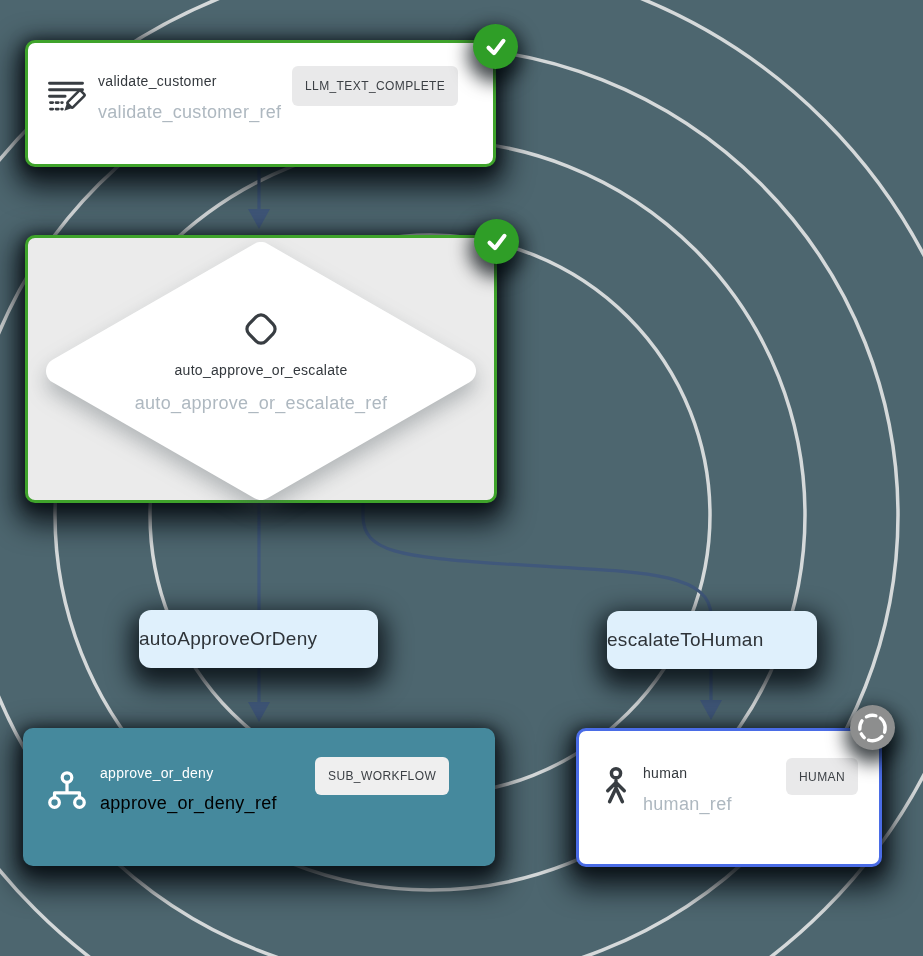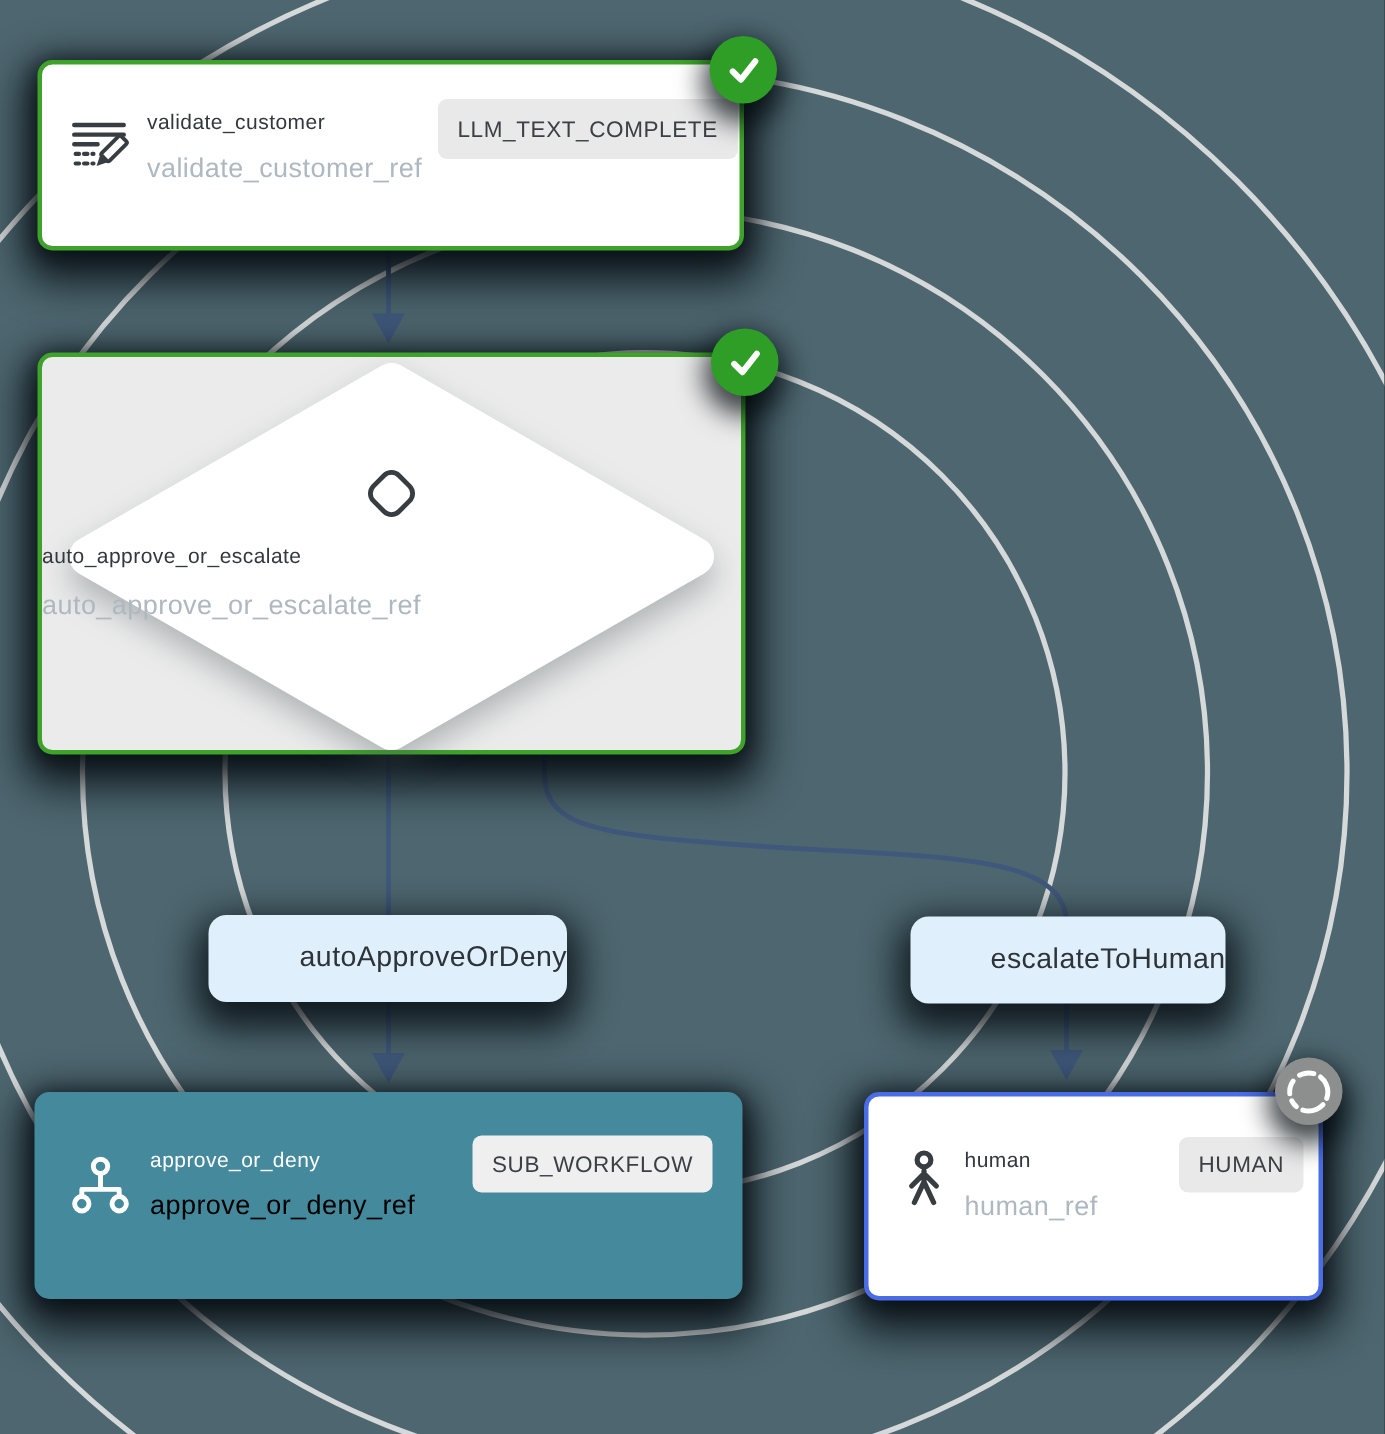--- a/index.html
+++ b/index.html
@@ -17,31 +17,31 @@
   .edge-line{fill:none;stroke:var(--edge);stroke-width:3.2;stroke-linecap:round}
   .edge-head{fill:var(--edge);stroke:none}
 
   .card{position:absolute;border-radius:10px;
         box-shadow:0 12px 28px 9px rgba(2,8,12,.8),0 2px 14px 2px rgba(2,8,12,.55)}
   .card-white{background:#fff;border:3px solid var(--border-green)}
   .node-title{position:absolute;font-size:14px;font-weight:500;color:var(--title);letter-spacing:.3px;white-space:nowrap}
   .node-ref{position:absolute;font-size:18px;color:var(--ref);letter-spacing:.3px;white-space:nowrap}
   .badge{position:absolute;display:flex;align-items:center;justify-content:center;
          background:var(--badge-bg);color:#3c4045;border-radius:6px;
-         font-size:15px;letter-spacing:.4px;padding:0 13px;height:40px;white-space:nowrap}
+         font-size:12px;letter-spacing:.4px;padding:0 13px;height:40px;white-space:nowrap}
   .status{position:absolute;width:45px;height:45px;border-radius:50%;
           display:flex;align-items:center;justify-content:center;
           box-shadow:0 8px 18px 5px rgba(2,8,12,.75)}
   .status-check{background:var(--success-green)}
   .status-spin{background:#8d8e8e}
-  .edge-label{position:absolute;display:flex;align-items:center;justify-content:flex-end;
+  .edge-label{position:absolute;display:flex;align-items:center;justify-content:flex-start;
           background:var(--label-bg);color:#2e3338;border-radius:12px;font-size:19px;letter-spacing:.3px;
           box-shadow:0 10px 24px 8px rgba(2,8,12,.8)}
   .diamond-svg{position:absolute;left:0;top:0;filter:drop-shadow(0 10px 10px rgba(70,80,85,.35))}
-  .center-text{left:0;width:100%;text-align:left}
+  .center-text{left:0;width:100%;text-align:center}
   .icon{position:absolute}
 </style>
 </head>
 <body>
 
 <div class="stage">
 
   <svg class="layer" viewBox="0 0 923 956">
     <circle class="ring" cx="430" cy="515" r="280"></circle>
     <circle class="ring" cx="430" cy="515" r="375"></circle>

